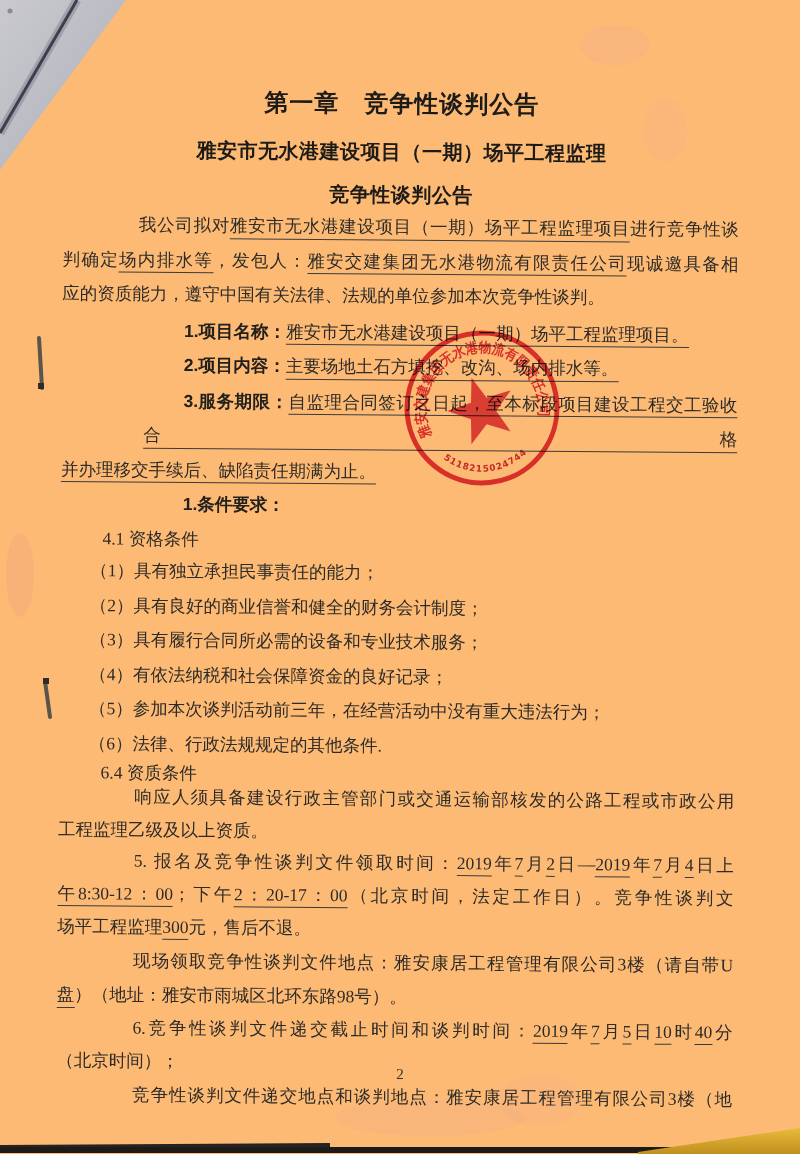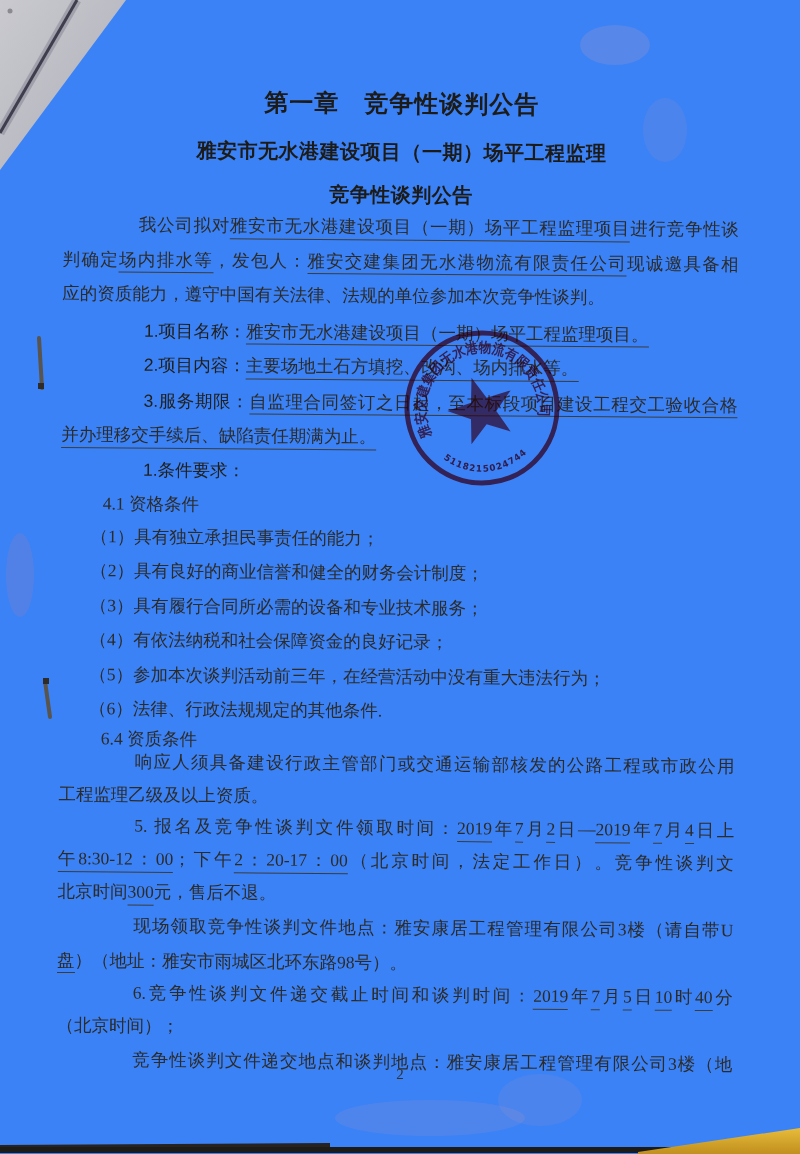--- a/index.html
+++ b/index.html
@@ -1,34 +1,34 @@
 <!DOCTYPE html>
 <html><head>
 <meta charset="utf-8">
 <style>
   html,body{margin:0;padding:0;background:#e9e9e9;}
-  .page{position:relative;width:800px;height:1154px;margin:0 auto;background:#3b82f6;overflow:hidden;
+  .page{position:relative;width:800px;height:1154px;margin:0 auto;background:#fdba74;overflow:hidden;
         font-family:"Liberation Serif",serif;color:#2d2b28;}
   .decor{position:absolute;left:0;top:0;z-index:1;}
   .textlayer{position:absolute;left:64px;right:60px;top:84px;z-index:2;
              transform:rotate(.45deg);transform-origin:0 0;}
   .t1{font-family:"Liberation Sans",sans-serif;font-weight:700;font-size:24px;line-height:34px;
       text-align:center;color:#1d1b18;letter-spacing:1px;}
   .t2{font-family:"Liberation Sans",sans-serif;font-weight:700;font-size:20px;line-height:30px;
       text-align:center;color:#1d1b18;margin-top:16px;letter-spacing:.5px;}
   .t3{font-family:"Liberation Sans",sans-serif;font-weight:700;font-size:20px;line-height:30px;
       text-align:center;color:#1d1b18;margin-top:13px;letter-spacing:.5px;}
   .line{font-size:17.5px;line-height:34.5px;white-space:normal;color:#2d2b28;}
   .just{text-align:justify;text-align-last:justify;text-justify:inter-character;}
   .ip{padding-left:76px;}   
   .il{padding-left:82px;}   
   .is{padding-left:42px;}   
   .ig{padding-left:30px;}   
   .u{border-bottom:1.6px solid #3c3c3c;padding-bottom:2.5px;}
-  .b{font-family:"Liberation Sans",sans-serif;font-weight:400;color:#22201d;}
+  .b{font-family:"Liberation Sans",sans-serif;font-weight:700;color:#22201d;margin-left:40px;}
   .stamp{position:absolute;left:387px;top:313px;z-index:3;mix-blend-mode:multiply;opacity:.92;}
   .ring{fill:none;stroke:#d5304b;stroke-width:5;}
   .sstar{fill:#d5304b;opacity:.9;}
   .stxt{fill:#d5304b;font-family:"Liberation Sans",sans-serif;font-weight:700;font-size:14px;}
   .snum{fill:#c22741;font-family:"DejaVu Sans",sans-serif;font-weight:700;font-size:9px;letter-spacing:1px;}
   .pagenum{position:absolute;left:0;right:0;top:1066px;text-align:center;z-index:2;
            font-size:15px;font-family:"Liberation Serif",serif;color:#33312e;}
 </style>
 </head>
 <body>
@@ -85,21 +85,21 @@
         <div class="line ig"><span class="">（2）具有良好的商业信誉和健全的财务会计制度；</span></div>
         <div class="line ig"><span class="">（3）具有履行合同所必需的设备和专业技术服务；</span></div>
         <div class="line ig"><span class="">（4）有依法纳税和社会保障资金的良好记录；</span></div>
         <div class="line ig"><span class="">（5）参加本次谈判活动前三年，在经营活动中没有重大违法行为；</span></div>
         <div class="line ig"><span class="">（6）法律、行政法规规定的其他条件.</span></div>
         <div class="line is" style="margin-top: -5px;"><span class="">6.4 资质条件</span></div>
         <div class="line ip just" style="margin-top: -10px; line-height: 33px;"><span class="">响应人须具备建设行政主管部门或交通运输部核发的公路工程或市政公用</span></div>
         <div class="line" style="line-height: 33px;"><span class="">工程监理乙级及以上资质。</span></div>
         <div class="line ip just" style="margin-top: -2px; line-height: 33px;"><span class="">5. 报名及竞争性谈判文件领取时间：</span><span class="u ">2019</span><span class="">年</span><span class="u ">7</span><span class="">月</span><span class="u ">2</span><span class="">日—</span><span class="u ">2019</span><span class="">年</span><span class="u ">7</span><span class="">月</span><span class="u ">4</span><span class="">日上</span></div>
         <div class="line just" style="line-height: 33px;"><span class="u ">午8:30-12：00</span><span class="">；下午</span><span class="u ">2：20-17：00</span><span class="">（北京时间，法定工作日）。竞争性谈判文</span></div>
-        <div class="line" style="line-height: 33px;"><span class="">北京时间</span><span class="u ">300</span><span class="">元，售后不退。</span></div>
+        <div class="line" style="line-height: 33px;"><span class="">场平工程监理</span><span class="u ">300</span><span class="">元，售后不退。</span></div>
         <div class="line ip just"><span class="">现场领取竞争性谈判文件地点：雅安康居工程管理有限公司3楼（请自带U</span></div>
         <div class="line"><span class="u ">盘</span><span class="">）（地址：雅安市雨城区北环东路98号）。</span></div>
         <div class="line ip just" style="margin-top: -1px; line-height: 33px;"><span class="">6.竞争性谈判文件递交截止时间和谈判时间：</span><span class="u ">2019</span><span class="">年</span><span class="u ">7</span><span class="">月</span><span class="u ">5</span><span class="">日</span><span class="u ">10</span><span class="">时</span><span class="u ">40</span><span class="">分</span></div>
         <div class="line" style="line-height: 33px;"><span class="">（北京时间）；</span></div>
         <div class="line ip just"><span class="">竞争性谈判文件递交地点和谈判地点：雅安康居工程管理有限公司3楼（地</span></div>
       </div>
   </div>
 
   <svg class="stamp" width="190" height="190" viewBox="-95 -95 190 190">
     <defs>

